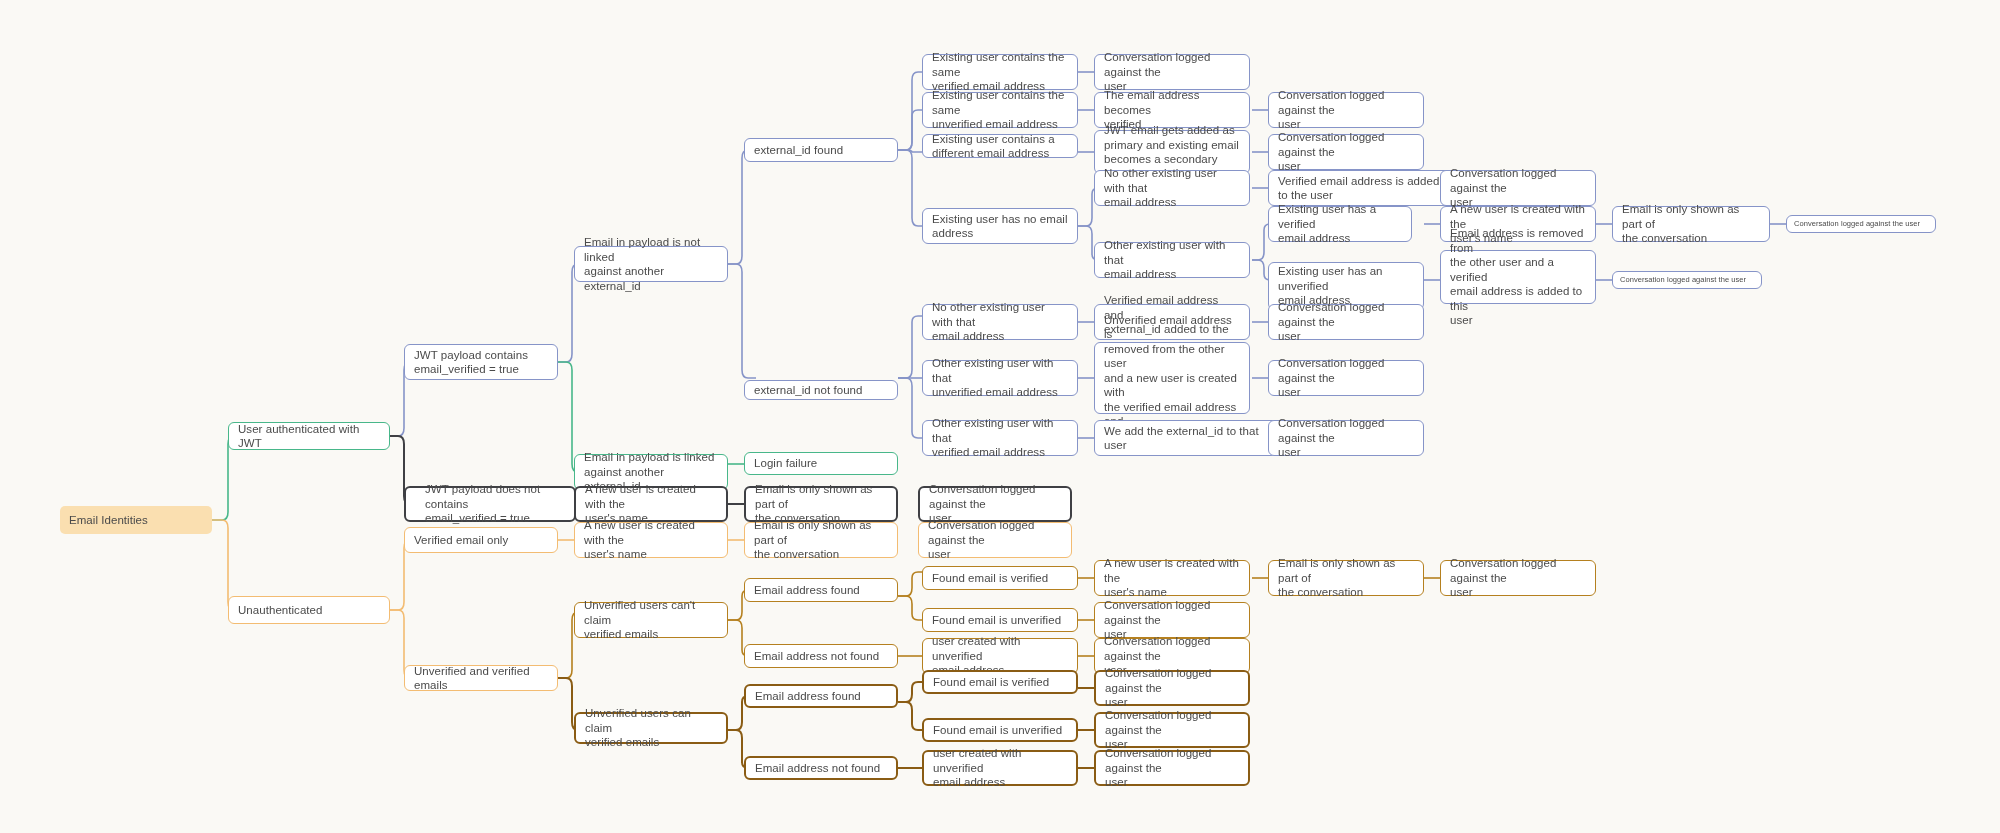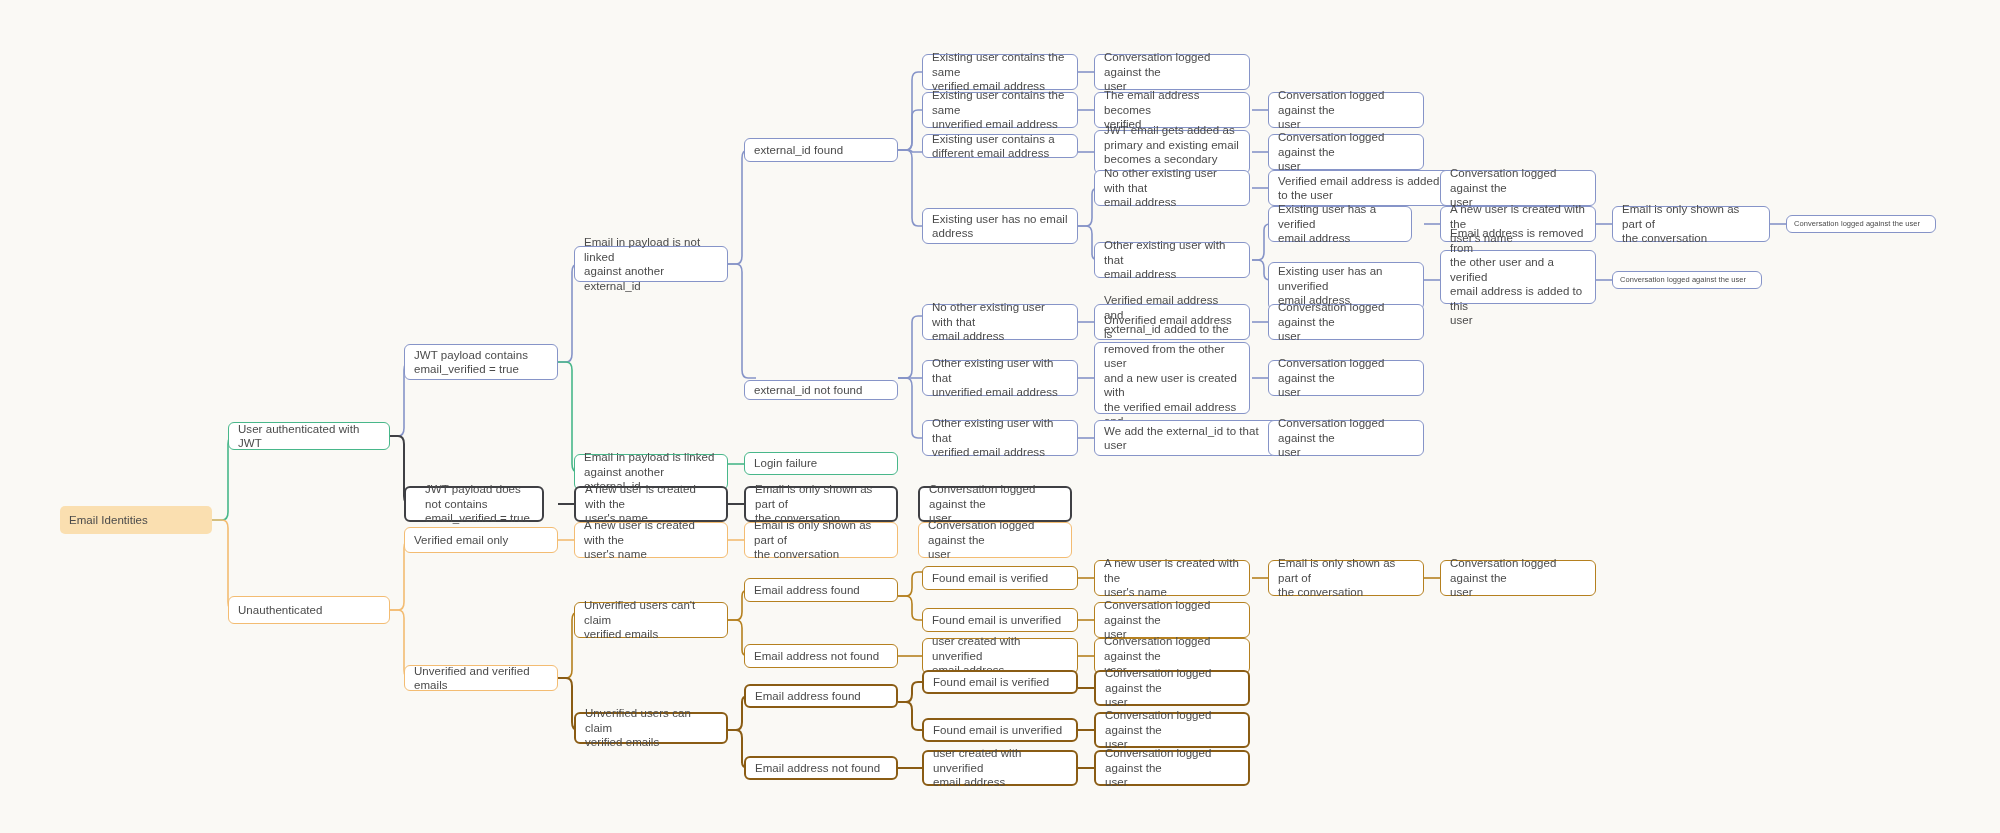--- a/index.html
+++ b/index.html
@@ -193,21 +193,21 @@
   <div class="node c-green" style="left:228px; top:422px; width:162px; height:28px;">
     <span>User authenticated with JWT</span>
   </div>
   <div class="node c-orange" style="left:228px; top:596px; width:162px; height:28px;">
     <span>Unauthenticated</span>
   </div>
 
   <div class="node c-blue" style="left:404px; top:344px; width:154px; height:36px;">
     <span>JWT payload contains<br>email_verified = true</span>
   </div>
-  <div class="node c-dark" style="left:404px; top:486px; width:140px; height:36px;padding-left:19px;">
+  <div class="node c-dark" style="left:404px; top:486px; width:172px; height:36px;padding-left:19px;">
     <span>JWT payload does not contains<br>email_verified = true</span>
   </div>
   <div class="node c-orange" style="left:404px; top:527px; width:154px; height:26px;">
     <span>Verified email only</span>
   </div>
   <div class="node c-orange" style="left:404px; top:665px; width:154px; height:26px;">
     <span>Unverified and verified emails</span>
   </div>
 
   <div class="node c-blue" style="left:574px; top:246px; width:154px; height:36px;">

